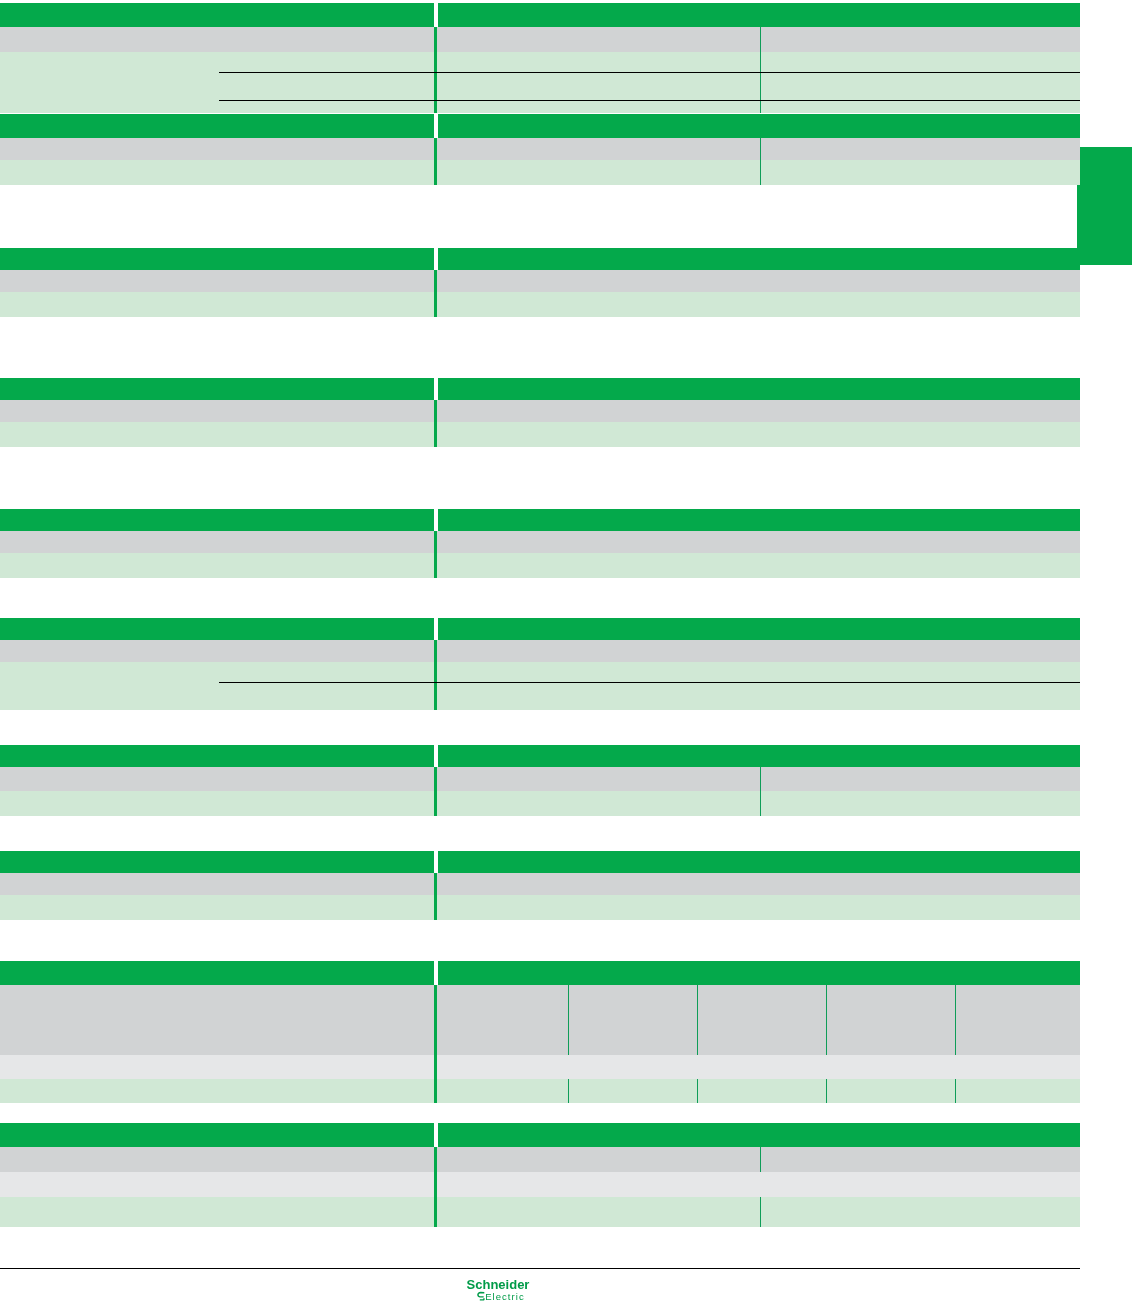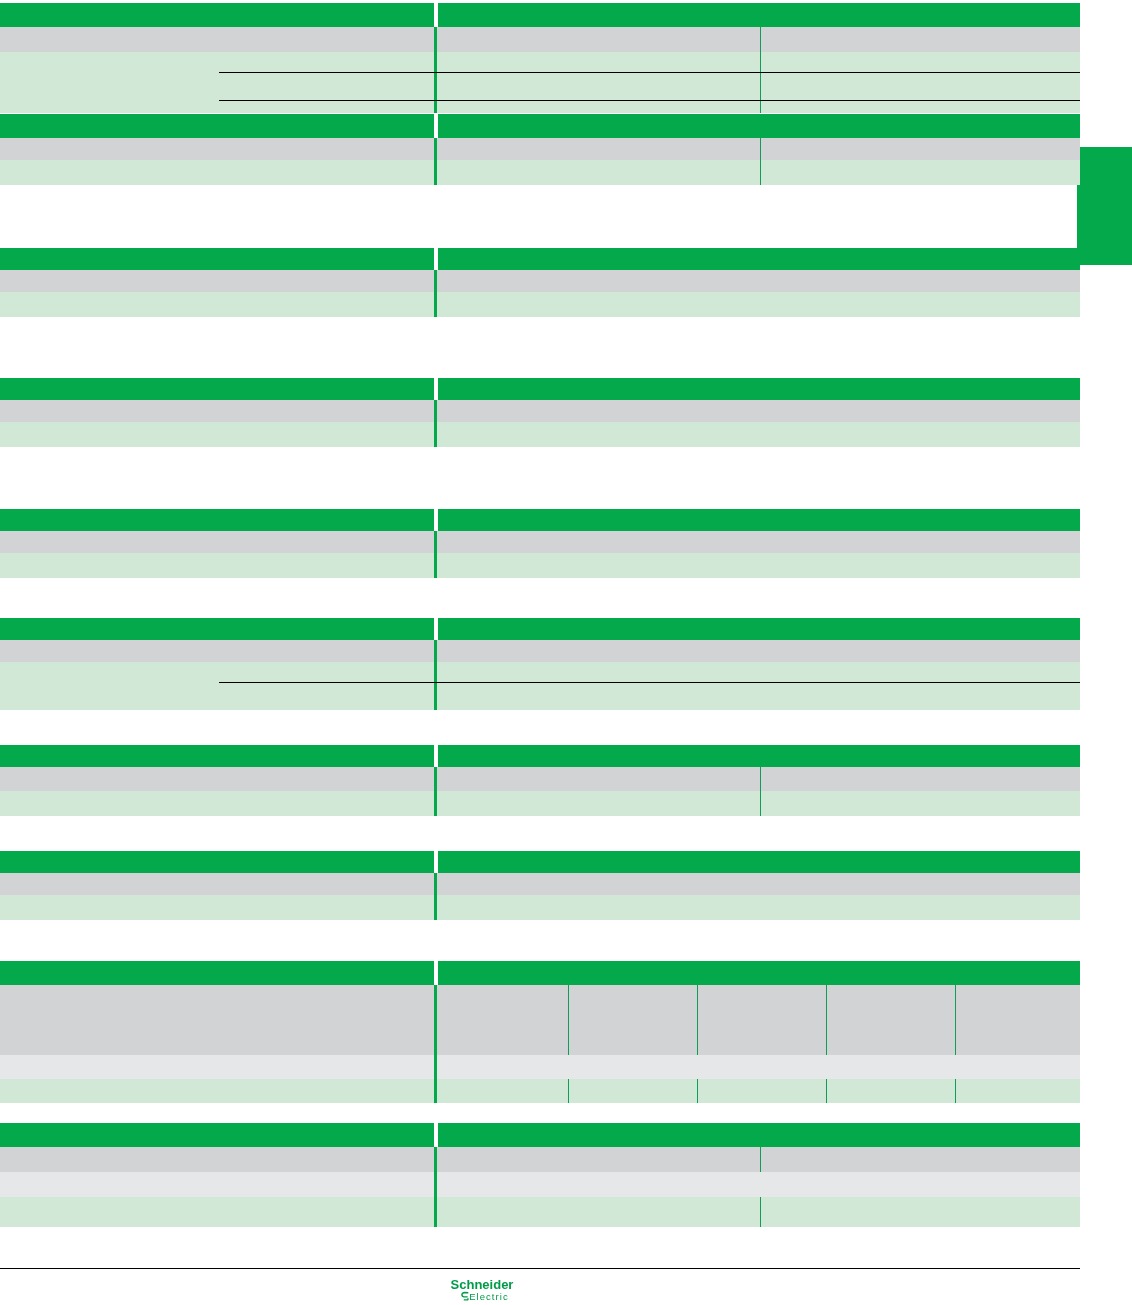--- a/index.html
+++ b/index.html
@@ -88,21 +88,21 @@
   .footer-rule {
     position: absolute;
     left: 0;
     top: 1268px;
     width: 1080px;
     height: 1px;
     background: #000000;
   }
   .logo {
     position: absolute;
-    left: 422px;
+    left: 438px;
     top: 1277px;
     width: 120px;
     height: 26px;
     text-align: left;
   }
   .logo svg { display: block; }
 </style>
 </head>
 <body>
 

